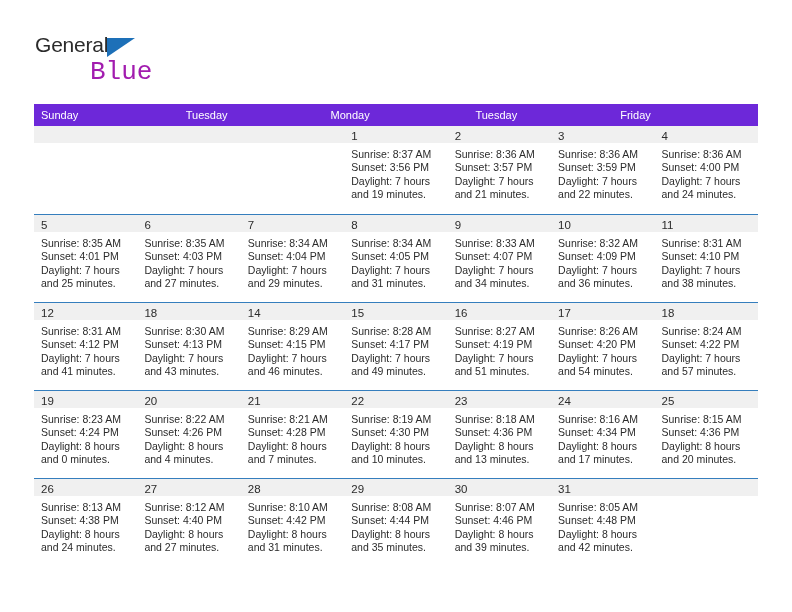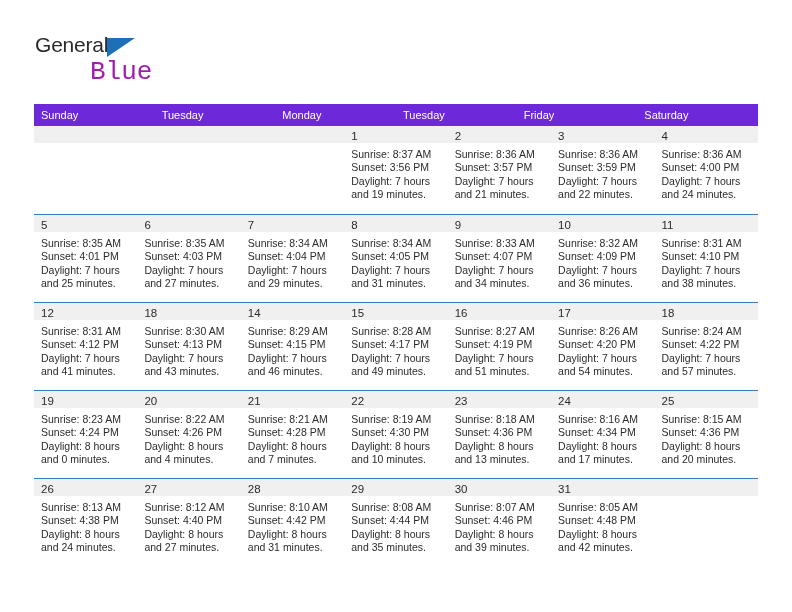--- a/index.html
+++ b/index.html
@@ -162,21 +162,20 @@
 
   </div>
 
   <div class="calendar">
     <div class="weekday-row" id="weekday-row">
         <div class="weekday">Sunday</div>
         <div class="weekday">Tuesday</div>
         <div class="weekday">Monday</div>
         <div class="weekday">Tuesday</div>
         <div class="weekday">Friday</div>
-        <div class="weekday">Saturday</div>
       </div>
     <div id="weeks-container">
         <div class="week first">
           <div class="daycell empty">
             <div class="daynum-band"><span class="daynum"></span></div>
           </div>
           <div class="daycell empty">
             <div class="daynum-band"><span class="daynum"></span></div>
           </div>
           <div class="daycell empty">

